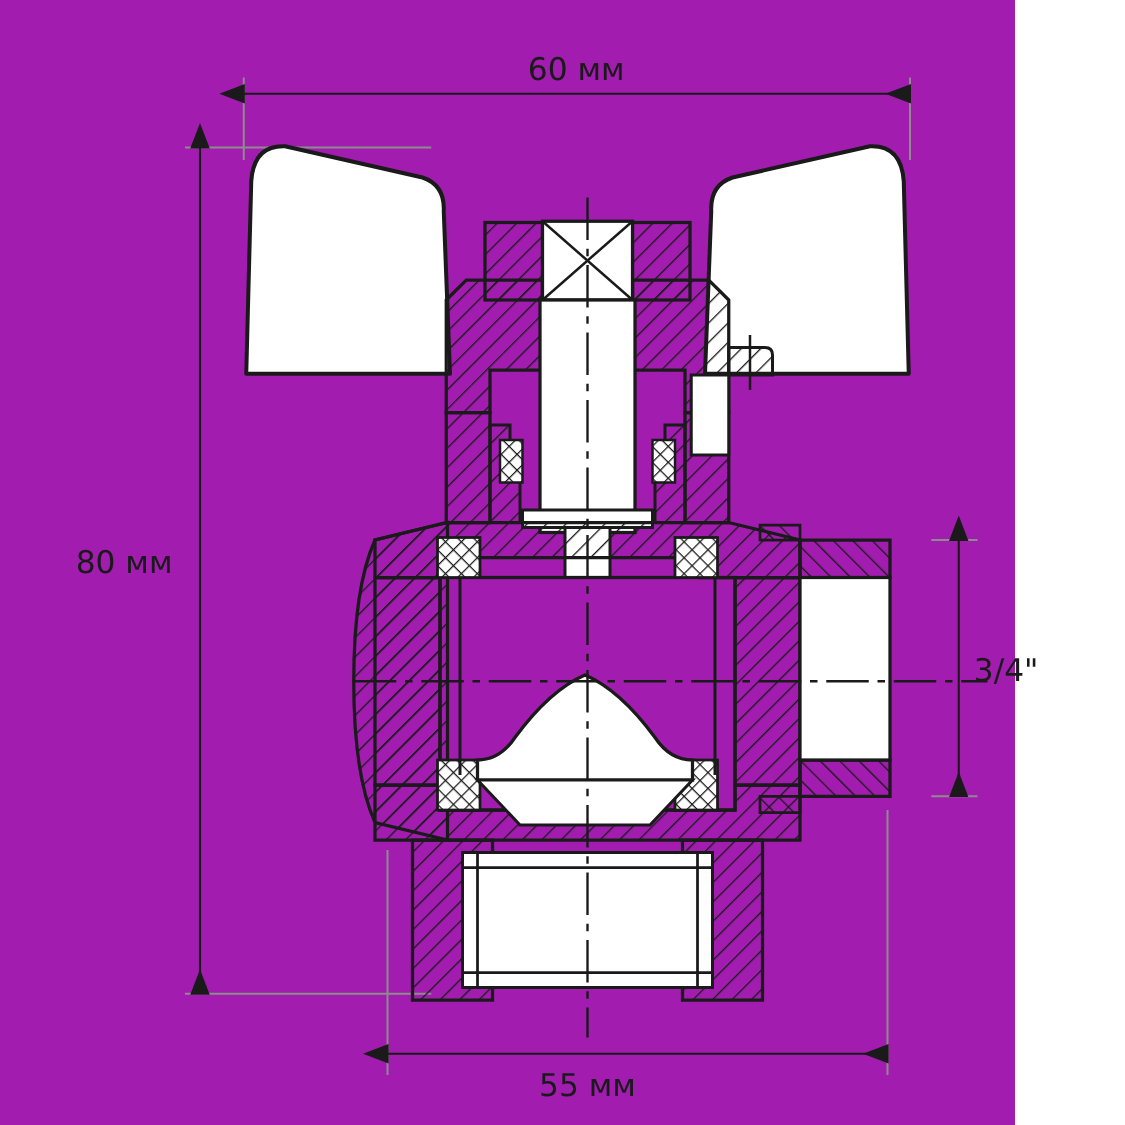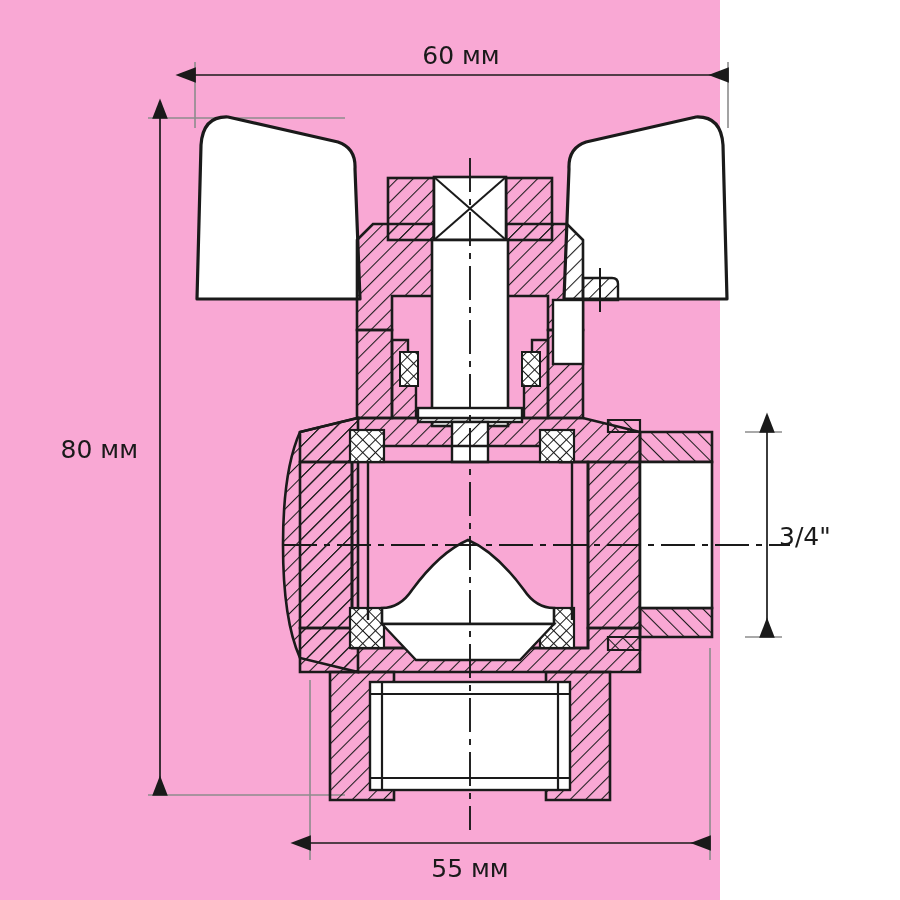--- a/index.html
+++ b/index.html
@@ -1,18 +1,18 @@
 <!DOCTYPE html>
 <html><head>
 <meta charset="utf-8">
 <style>
   html,body{margin:0;padding:0;background:#ffffff;}
   body{width:900px;height:900px;overflow:hidden;
        font-family:"DejaVu Sans","Liberation Sans",sans-serif;}
-  #stage{position:relative;width:720px;height:900px;background:#f9a8d4;}
+  #stage{position:relative;width:812px;height:900px;background:#a21caf;}
   #stage svg{position:absolute;left:0;top:0;}
   .dimtext{font-family:"DejaVu Sans","Liberation Sans",sans-serif;
            font-size:25px;fill:#1a1a1a;}
 </style>
 </head>
 <body>
 
 <div id="stage">
 <svg width="900" height="900" viewBox="0 0 900 900">
 

